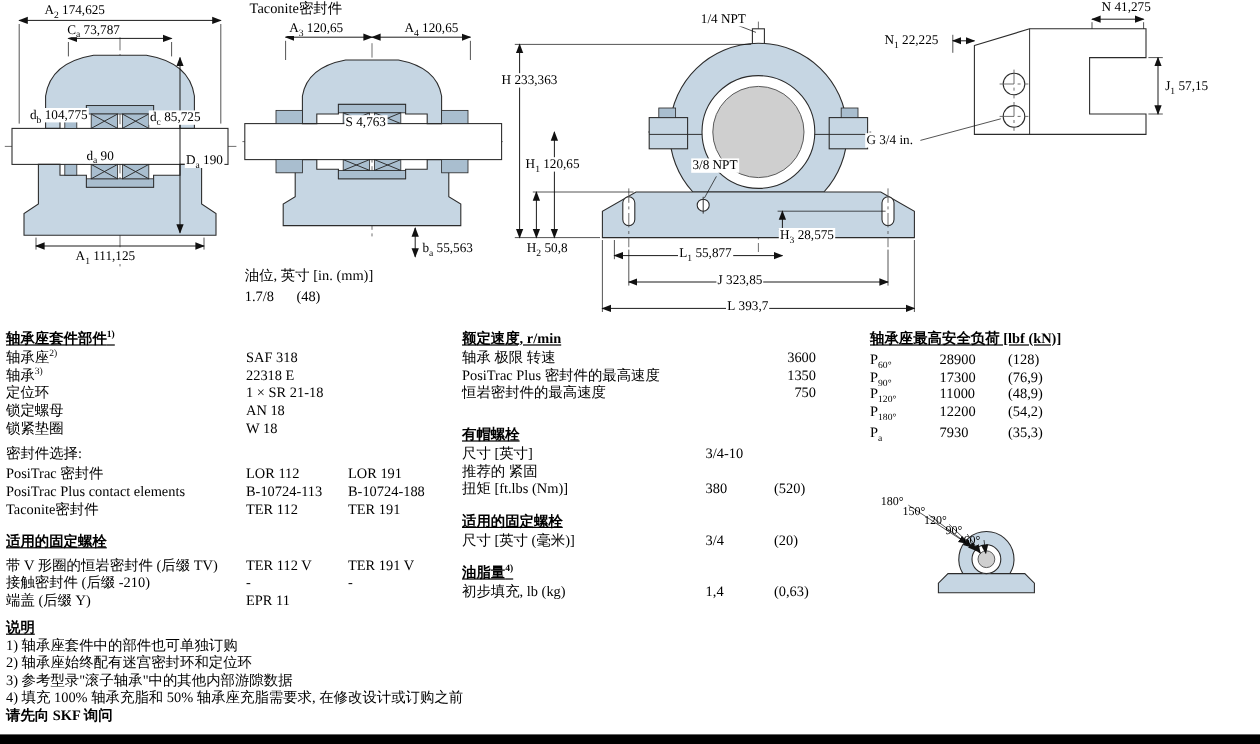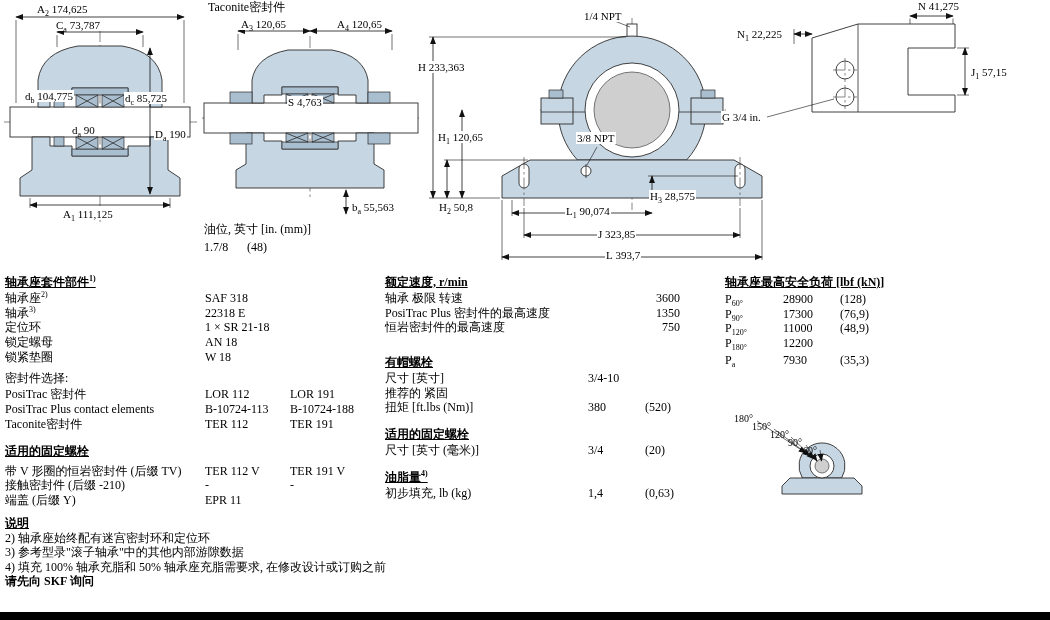--- a/index.html
+++ b/index.html
@@ -205,21 +205,21 @@
 <div class="t" style="left:204px;top:223px">油位, 英寸 [in. (mm)]</div>
 <div class="t" style="left:204px;top:241px">1.7/8</div>
 <div class="t" style="left:247px;top:241px">(48)</div>
 
 <div class="dim" style="left:583px;top:10px">1/4 NPT</div>
 <div class="dim" style="left:417px;top:61px"><span>H</span><sub></sub>&nbsp;<span>233,363</span></div>
 <div class="dim" style="left:437px;top:131px"><span>H</span><sub>1</sub>&nbsp;<span>120,65</span></div>
 <div class="dim" style="left:576px;top:132px">3/8 NPT</div>
 <div class="dim" style="left:438px;top:201px"><span>H</span><sub>2</sub>&nbsp;<span>50,8</span></div>
 <div class="dim" style="left:649px;top:190px"><span>H</span><sub>3</sub>&nbsp;<span>28,575</span></div>
-<div class="dim" style="left:565px;top:205px"><span>L</span><sub>1</sub>&nbsp;<span>90,074</span></div>
+<div class="dim" style="left:565px;top:205px"><span>L</span><sub>1</sub>&nbsp;<span>55,877</span></div>
 <div class="dim" style="left:597px;top:228px"><span>J</span><sub></sub>&nbsp;<span>323,85</span></div>
 <div class="dim" style="left:605px;top:249px"><span>L</span><sub></sub>&nbsp;<span>393,7</span></div>
 
 <div class="dim" style="left:917px;top:0"><span>N</span><sub></sub>&nbsp;<span>41,275</span></div>
 <div class="dim" style="left:736px;top:28px"><span>N</span><sub>1</sub>&nbsp;<span>22,225</span></div>
 <div class="dim" style="left:970px;top:66px"><span>J</span><sub>1</sub>&nbsp;<span>57,15</span></div>
 <div class="dim" style="left:721px;top:111px"><span>G</span><sub></sub>&nbsp;<span>3/4 in.</span></div>
 
 <div class="ang" style="left:734px;top:413px">180°</div>
 <div class="ang" style="left:752px;top:421px">150°</div>
@@ -356,31 +356,33 @@
           <span>(76,9)</span>
         </div>
     <div class="row cl3">
           <span><span>P</span><sub>120°</sub></span>
           <span>11000</span>
           <span>(48,9)</span>
         </div>
     <div class="row cl3">
           <span><span>P</span><sub>180°</sub></span>
           <span>12200</span>
+          <span>(54,2)</span>
         </div>
     <div class="row cl3" style="margin-top:2px">
           <span><span>P</span><sub>a</sub></span>
           <span>7930</span>
           <span>(35,3)</span>
         </div>
   </div>
 </div>
 
 <div class="sec" style="left:5px;top:517px;width:600px">
   <div class="h">说明</div>
+  <div class="note">1) 轴承座套件中的部件也可单独订购</div>
   <div class="note">2) 轴承座始终配有迷宫密封环和定位环</div>
   <div class="note">3) 参考型录"滚子轴承"中的其他内部游隙数据</div>
   <div class="note">4) 填充 100% 轴承充脂和 50% 轴承座充脂需要求, 在修改设计或订购之前</div>
   <div class="notef">请先向 SKF 询问</div>
 </div>
 
 <div style="position:absolute;left:0;top:612px;width:1050px;height:8px;background:#000"></div>
 
 </div>
 

